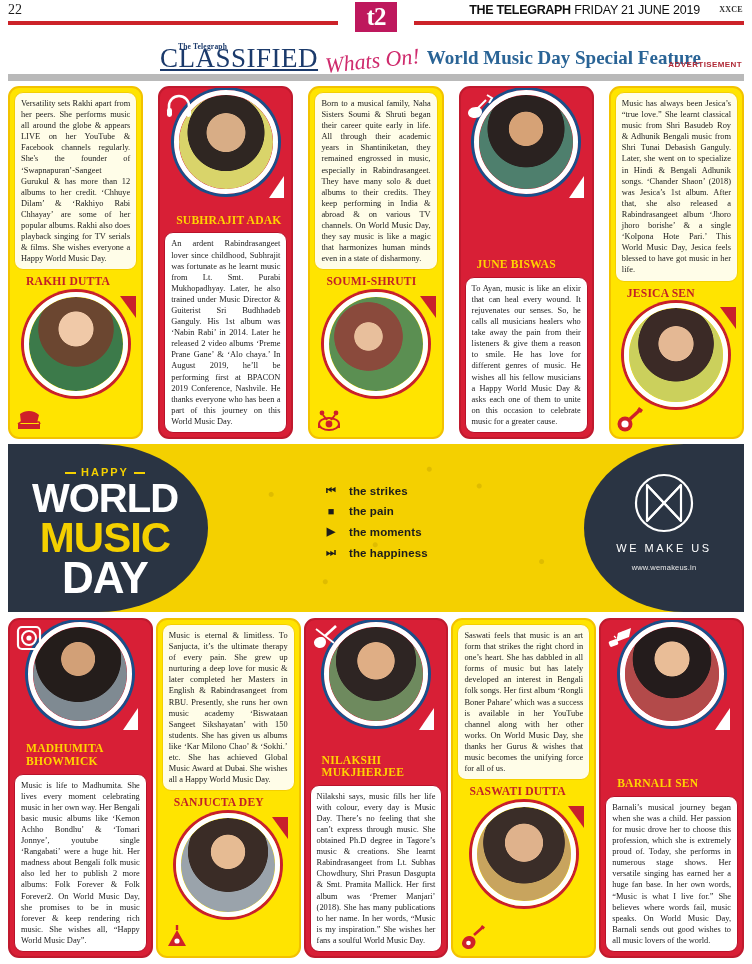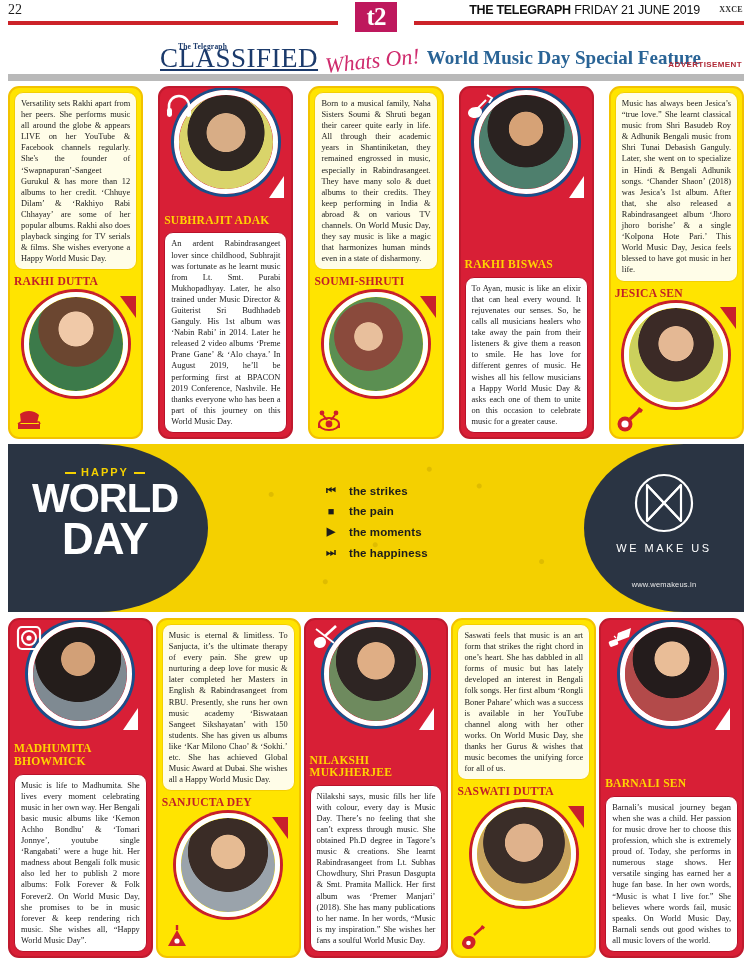--- a/index.html
+++ b/index.html
@@ -129,21 +129,21 @@
     border: 1.6px solid #b9122a;
   }
 
   
   .nameplate {
     font-family: "Liberation Serif", serif;
     font-weight: bold;
     font-size: 11.6px;
     line-height: 12.6px;
     letter-spacing: 0.2px;
-    padding: 2px 6px 1px 4px;
+    padding: 2px 6px 1px 16px;
   }
   .card.yellow .nameplate { color: #c32026; }
   .card.red .nameplate { color: #ffd400; }
 
   
   .bubble-wrap {
     position: relative;
     flex: 1 1 auto;
     display: flex;
     align-items: flex-start;
@@ -261,21 +261,21 @@
 
   .wmu {
     position: absolute; right: 16px; top: 28px;
     width: 128px; text-align: center;
     font-family: "Liberation Sans", sans-serif; color: #fff;
   }
   .wmu .mark {
     width: 62px; height: 62px; margin: 0 auto 8px auto;
   }
   .wmu .brand { font-size: 11px; letter-spacing: 2.5px; }
-  .wmu .url { font-size: 7.5px; margin-top: 26px; color: #e8e8e8; letter-spacing: 0.2px; }
+  .wmu .url { font-size: 7.5px; margin-top: 9px; color: #e8e8e8; letter-spacing: 0.2px; }
 </style>
 </head>
 <body>
 
 <div class="masthead">
   <div class="pagenum">22</div>
   <div class="rule-left"></div>
   <div class="rule-right"></div>
   <div class="t2logo">t2</div>
   <div class="paper">
@@ -354,21 +354,21 @@
     </div>
     <div class="card red">
       <div class="bubble-wrap">
         <div class="bubble">
           <div class="tail"></div>
           <div class="ring">
             <div class="photo" style="background: radial-gradient(circle at 50% 36%, rgb(214, 162, 118) 0px, rgb(214, 162, 118) 22%, rgb(42, 34, 32) 23%, rgb(42, 34, 32) 50%, rgb(78, 127, 109) 51%, rgb(78, 127, 109) 100%);"></div>
           </div>
         </div>
       </div>
-      <div class="nameplate">RAKHI BISWAS</div>
+      <div class="nameplate">JUNE BISWAS</div>
       <div class="textbox">To Ayan, music is like an elixir that can heal every wound. It rejuvenates our senses. So, he calls all musicians healers who take away the pain from their listeners &amp; give them a reason to smile. He has love for different genres of music. He wishes all his fellow musicians a Happy World Music Day &amp; asks each one of them to unite on this occasion to celebrate music for a greater cause.</div>
       <div class="corner-icon tl"><svg viewBox="0 0 30 30">
           <path d="M22 4l5 3-3 5" stroke="#ffffff" stroke-width="2" fill="none"></path>
           <path d="M21 9l-9 9" stroke="#ffffff" stroke-width="2"></path>
           <path d="M11 16c4 0 6 2 6 5s-3 6-7 6-7-2-7-5 3-6 8-6z" fill="#ffffff"></path>
           <circle cx="10" cy="22" r="2" fill="#fff"></circle>
         </svg></div>
     </div>
     <div class="card yellow">
       <div class="textbox">Music has always been Jesica’s “true love.” She learnt classical music from Shri Basudeb Roy &amp; Adhunik Bengali music from Shri Tunai Debasish Ganguly. Later, she went on to specialize in Hindi &amp; Bengali Adhunik songs. ‘Chander Shaon’ (2018) was Jesica’s 1st album. After that, she also released a Rabindrasangeet album ‘Jhoro jhoro borishe’ &amp; a single ‘Kolpona Hote Pari.’ This World Music Day, Jesica feels blessed to have got music in her life.</div>
@@ -391,20 +391,21 @@
   </div>
 
 <div class="banner">
   <div class="dark-left"></div>
   <div class="notes"></div>
   <div class="dark-right"></div>
 
   <div class="hwmd">
     <div><span class="happy">HAPPY</span></div>
     <div class="word w-world">WORLD</div>
+    <div class="word w-music">MUSIC</div>
     <div class="word w-day">DAY</div>
   </div>
 
   <ul class="banner-list" id="banner-list">
       <li>
         <span class="mi">⏮</span>
         <span>the strikes</span>
       </li>
       <li>
         <span class="mi">■</span>

